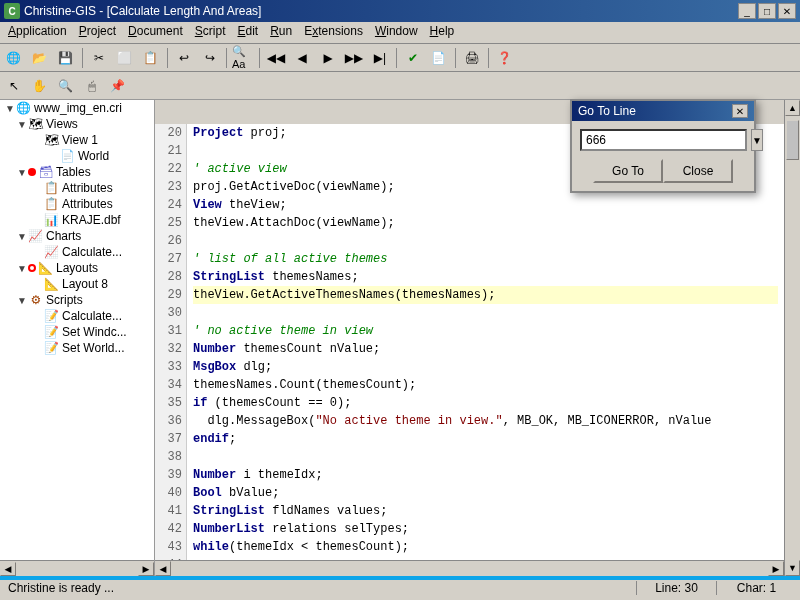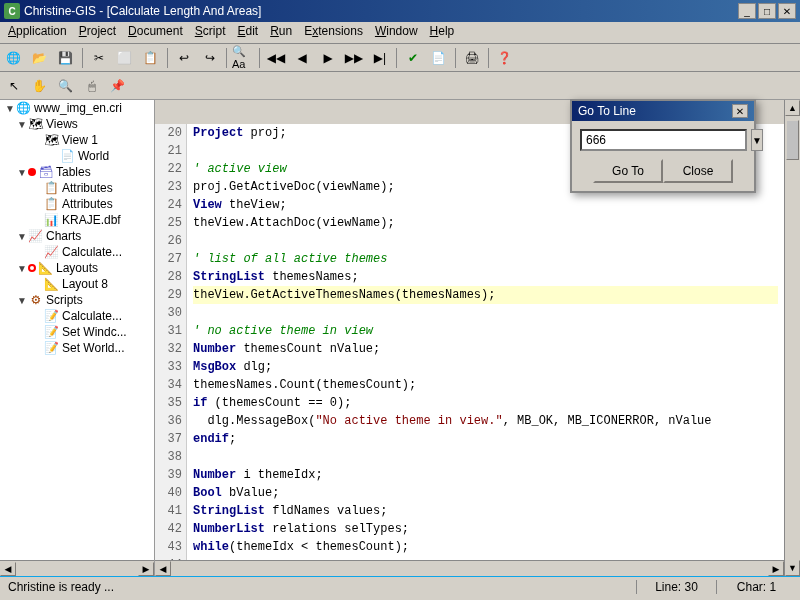--- a/index.html
+++ b/index.html
@@ -134,21 +134,21 @@
 
     
     .kw { color: #000080; font-weight: bold; }
     .cm { color: #008000; font-style: italic; }
     .st { color: #800000; }
 
     
     .status-bar {
       height: 20px;
       background: #d4d0c8;
-      border-top: 1px solid #0ea5e9;
+      border-top: 4px solid #0ea5e9;
       display: flex;
       align-items: center;
       padding: 0 4px;
       font-size: 12px;
     }
     .status-main { flex: 1; padding-left: 4px; }
     .status-right { display: flex; gap: 0; }
     .status-section {
       border-left: 1px solid #888;
       padding: 0 8px;

